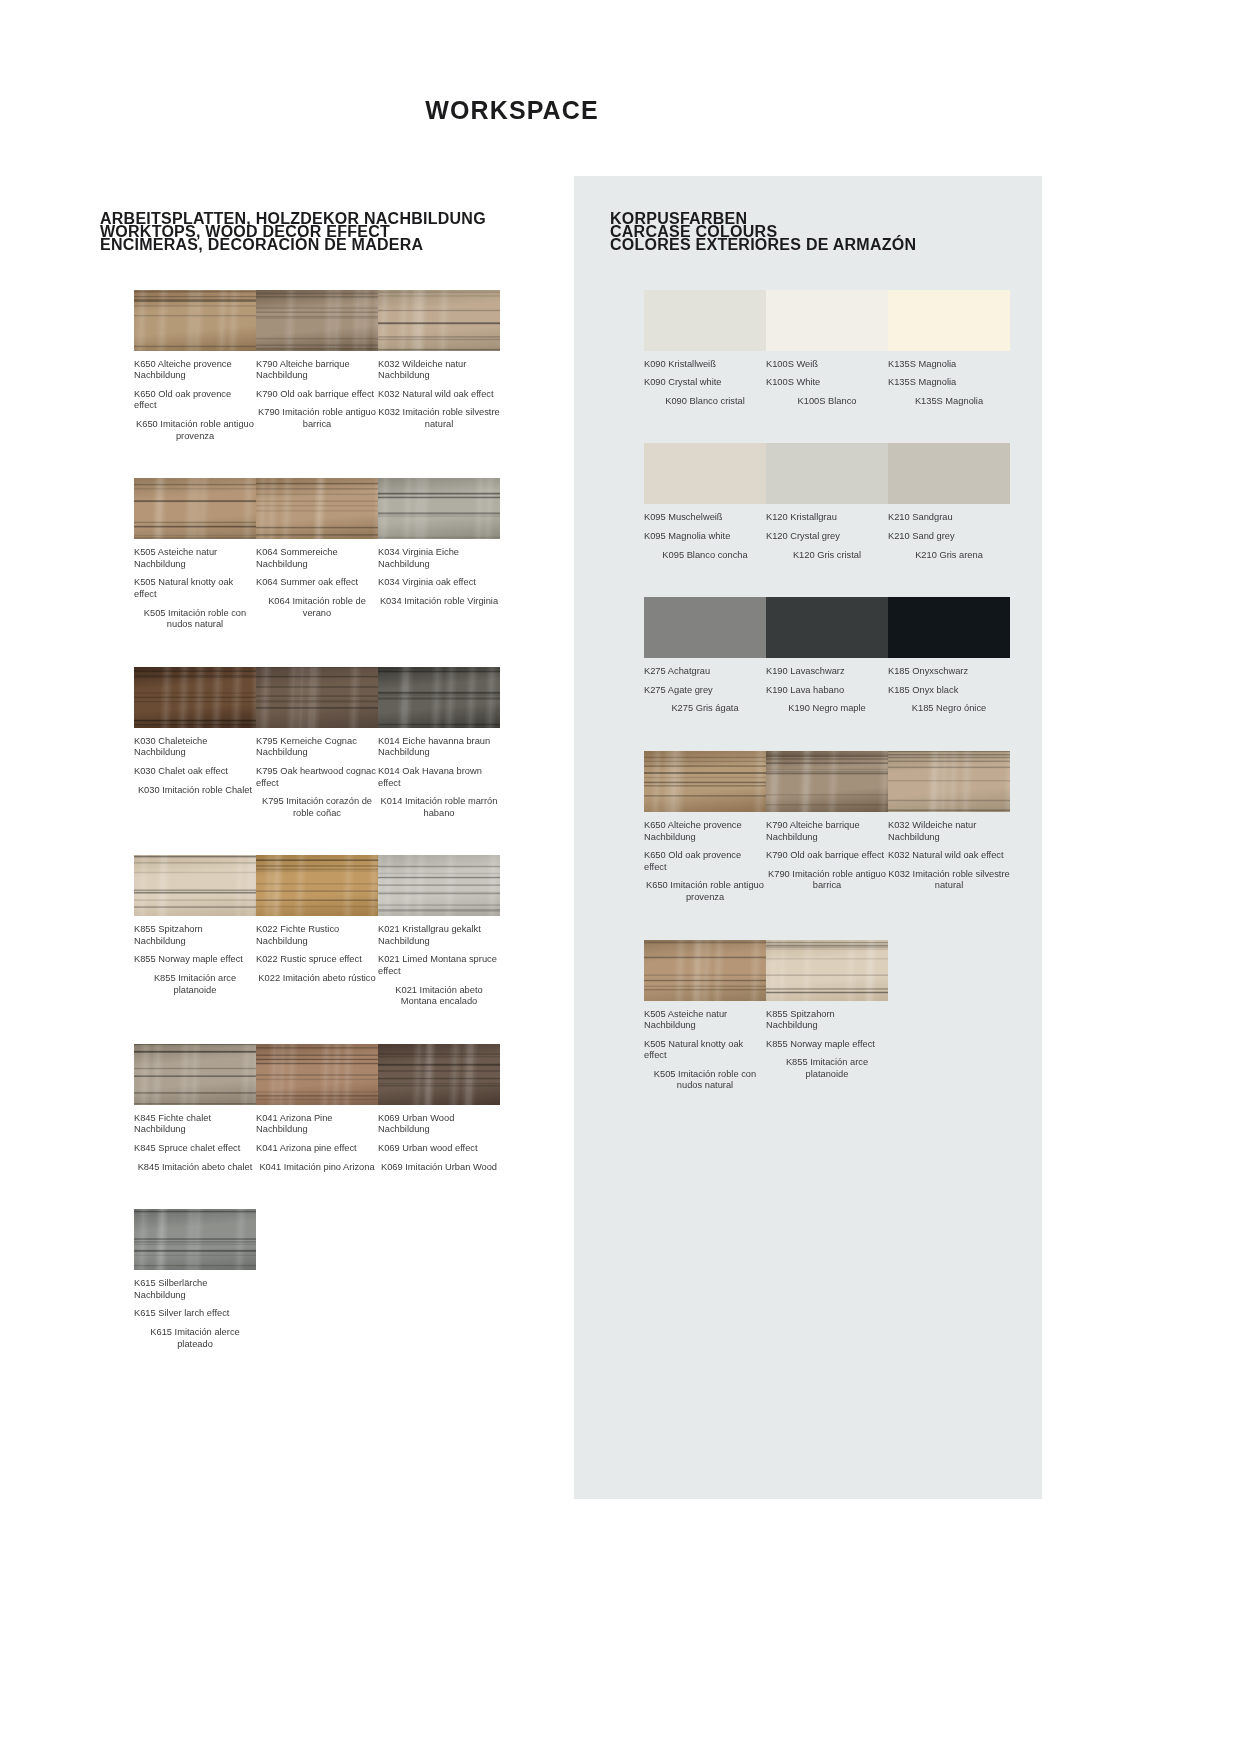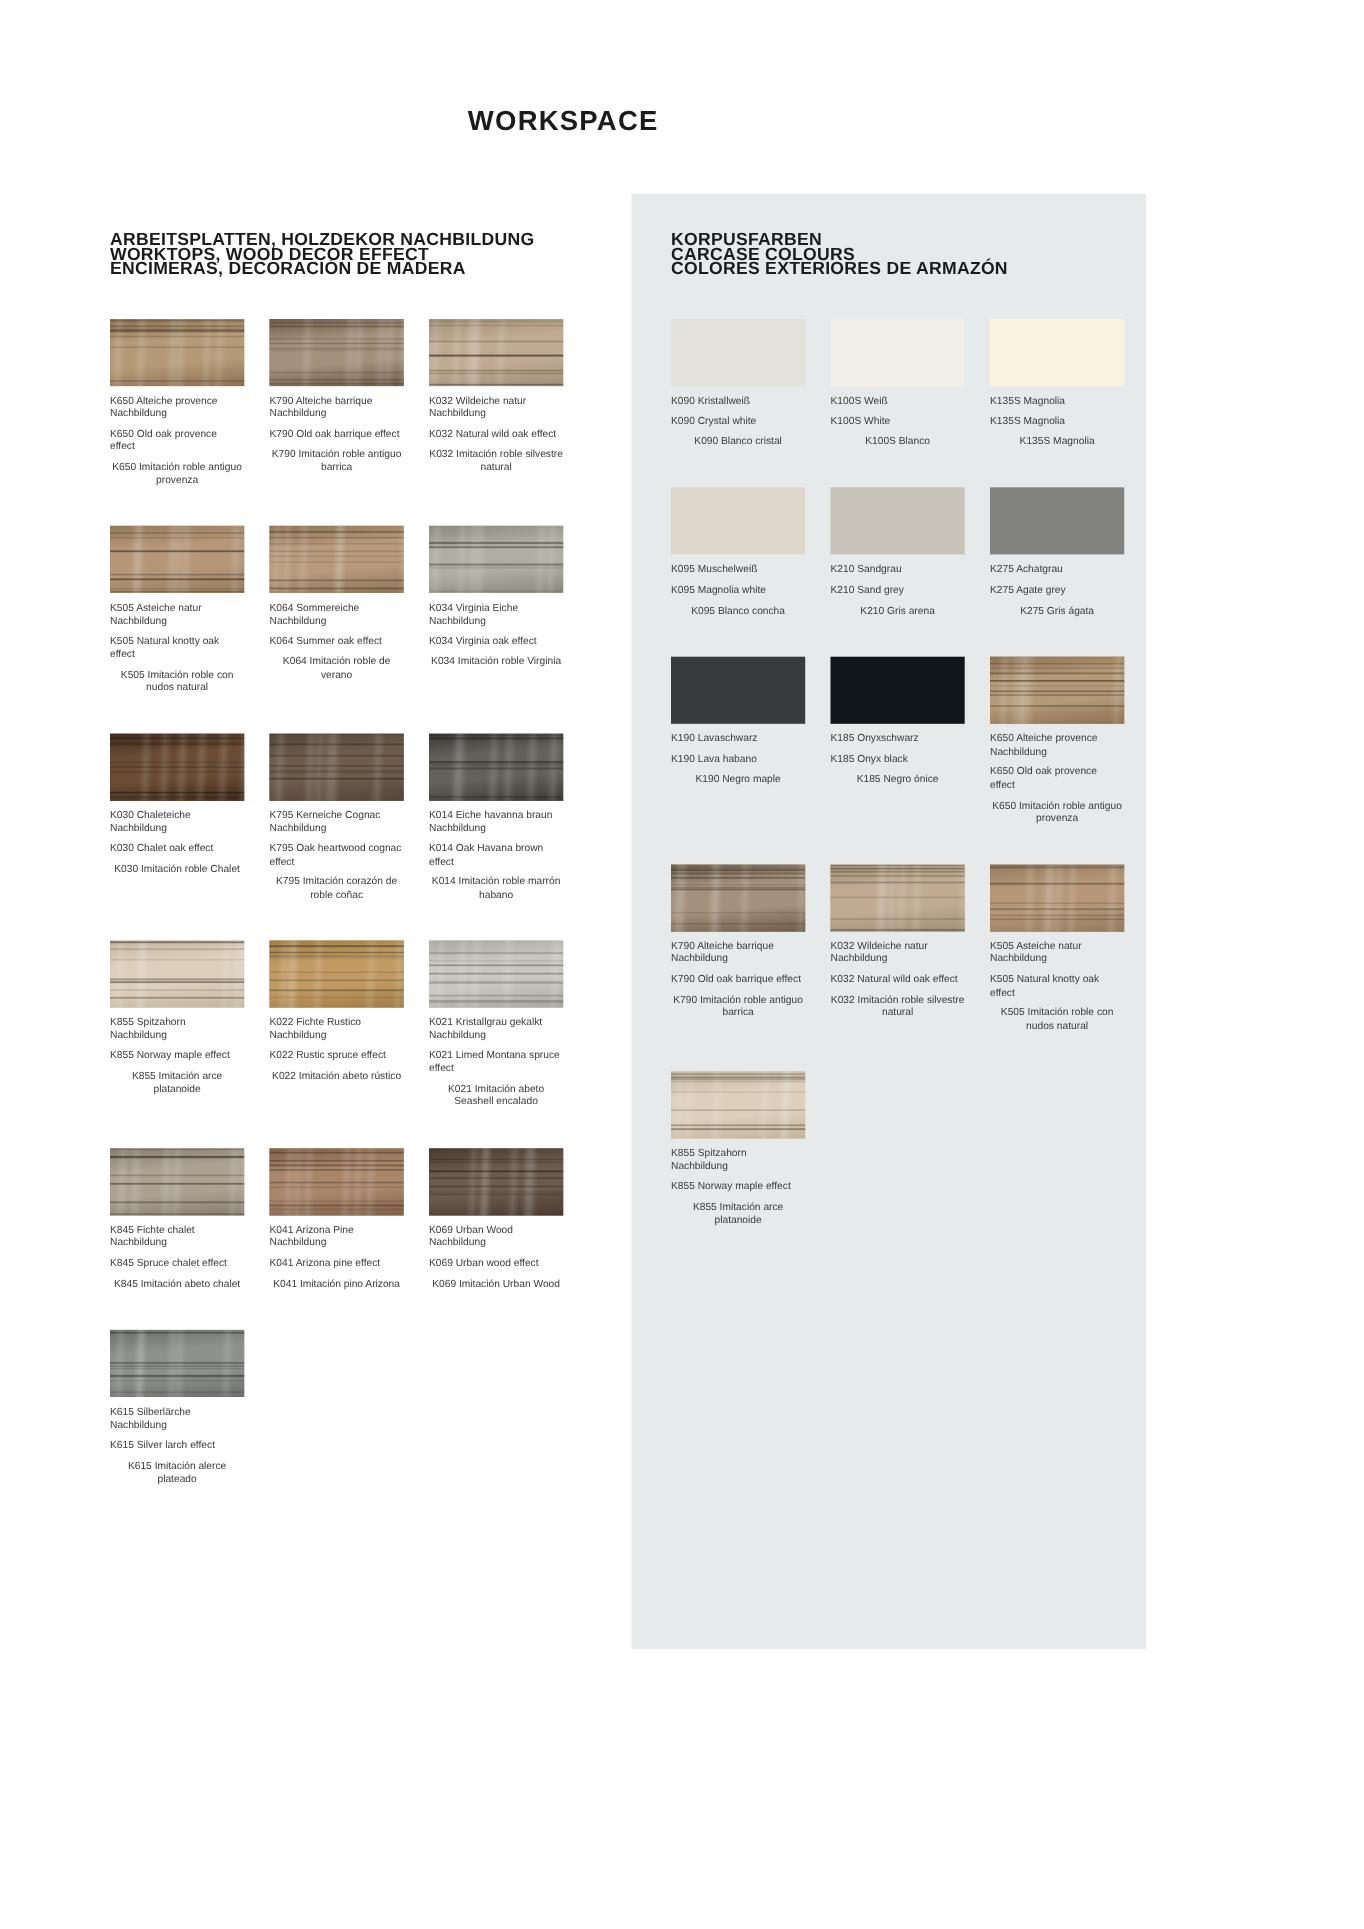--- a/index.html
+++ b/index.html
@@ -40,21 +40,22 @@
     line-height: 13.2px;
     letter-spacing: .25px;
     color: #1b1b1d;
     margin-bottom: 0;
   }
 
   
   .grid {
     display: grid;
     grid-template-columns: repeat(3, 122px);
-    column-gap: 23px;
+    column-gap: 0;
+    margin-left: 34px;
   }
   .col-left .grid  { margin-top: 38px; }
   .col-right .grid { margin-top: 38px; }
 
   .cell { width: 122px; }
 
   .swatch {
     width: 122px; height: 61px;
     display: block;
     background-size: cover;
@@ -175,21 +176,21 @@
             <div class="lang">K022 Fichte Rustico Nachbildung</div>
             <div class="lang">K022 Rustic spruce effect</div>
             <div class="lang">K022 Imitación abeto rústico</div>
           </div>
         </div>
         <div class="cellwrap cell">
           <div class="swatch" style="background-image: linear-gradient(rgba(0, 0, 0, 0) 80.1%, rgba(0, 0, 0, 0.19) 82.1%, rgba(0, 0, 0, 0) 84.3%), linear-gradient(rgba(0, 0, 0, 0) 59.1%, rgba(0, 0, 0, 0.12) 61.1%, rgba(0, 0, 0, 0) 63.3%), linear-gradient(rgba(0, 0, 0, 0) 16.8%, rgba(0, 0, 0, 0.25) 18.8%, rgba(0, 0, 0, 0) 21%), linear-gradient(rgba(0, 0, 0, 0) 61.2%, rgba(0, 0, 0, 0.26) 63.2%, rgba(0, 0, 0, 0) 65.4%), linear-gradient(rgba(0, 0, 0, 0) 34.9%, rgba(0, 0, 0, 0.35) 36.9%, rgba(0, 0, 0, 0) 39.1%), linear-gradient(rgba(0, 0, 0, 0) 90.1%, rgba(0, 0, 0, 0.14) 92.1%, rgba(0, 0, 0, 0) 94.3%), linear-gradient(rgba(0, 0, 0, 0) 28.2%, rgba(0, 0, 0, 0.1) 30.2%, rgba(0, 0, 0, 0) 32.4%), linear-gradient(rgba(0, 0, 0, 0) 88%, rgba(0, 0, 0, 0.25) 90%, rgba(0, 0, 0, 0) 92.2%), linear-gradient(rgba(0, 0, 0, 0) 47.4%, rgba(0, 0, 0, 0.3) 49.4%, rgba(0, 0, 0, 0) 51.6%), linear-gradient(92deg, rgba(255, 255, 255, 0) 20%, rgba(255, 255, 255, 0.12) 25%, rgba(255, 255, 255, 0) 30%), linear-gradient(92deg, rgba(255, 255, 255, 0) 88.3%, rgba(255, 255, 255, 0.12) 93.3%, rgba(255, 255, 255, 0) 98.3%), linear-gradient(92deg, rgba(255, 255, 255, 0) 29.9%, rgba(255, 255, 255, 0.12) 34.9%, rgba(255, 255, 255, 0) 39.9%), linear-gradient(92deg, rgba(255, 255, 255, 0) 53.7%, rgba(255, 255, 255, 0.12) 58.7%, rgba(255, 255, 255, 0) 63.7%), linear-gradient(92deg, rgba(255, 255, 255, 0) 0%, rgba(255, 255, 255, 0.12) 1.2%, rgba(255, 255, 255, 0) 6.2%), linear-gradient(92deg, rgba(255, 255, 255, 0) 3.8%, rgba(255, 255, 255, 0.12) 8.8%, rgba(255, 255, 255, 0) 13.8%), linear-gradient(175deg, rgb(169, 167, 159) 0%, rgb(200, 198, 191) 32%, rgb(200, 198, 191) 64%, rgb(169, 167, 159) 100%); background-color: rgb(200, 198, 191);"></div>
           <div class="labels">
             <div class="lang">K021 Kristallgrau gekalkt Nachbildung</div>
             <div class="lang">K021 Limed Montana spruce effect</div>
-            <div class="lang">K021 Imitación abeto Seashell encalado</div>
+            <div class="lang">K021 Imitación abeto Montana encalado</div>
           </div>
         </div>
         <div class="cellwrap cell">
           <div class="swatch" style="background-image: linear-gradient(rgba(0, 0, 0, 0) 0%, rgba(0, 0, 0, 0.32) 0.5%, rgba(0, 0, 0, 0) 2.7%), linear-gradient(rgba(0, 0, 0, 0) 38.1%, rgba(0, 0, 0, 0.21) 40.1%, rgba(0, 0, 0, 0) 42.3%), linear-gradient(rgba(0, 0, 0, 0) 78.2%, rgba(0, 0, 0, 0.37) 80.2%, rgba(0, 0, 0, 0) 82.4%), linear-gradient(rgba(0, 0, 0, 0) 11.3%, rgba(0, 0, 0, 0.37) 13.3%, rgba(0, 0, 0, 0) 15.5%), linear-gradient(rgba(0, 0, 0, 0) 96%, rgba(0, 0, 0, 0.28) 98%, rgba(0, 0, 0, 0) 100%), linear-gradient(rgba(0, 0, 0, 0) 50.6%, rgba(0, 0, 0, 0.33) 52.6%, rgba(0, 0, 0, 0) 54.8%), linear-gradient(rgba(0, 0, 0, 0) 10.1%, rgba(0, 0, 0, 0.21) 12.1%, rgba(0, 0, 0, 0) 14.3%), linear-gradient(rgba(0, 0, 0, 0) 50.9%, rgba(0, 0, 0, 0.2) 52.9%, rgba(0, 0, 0, 0) 55.1%), linear-gradient(rgba(0, 0, 0, 0) 10.4%, rgba(0, 0, 0, 0.2) 12.4%, rgba(0, 0, 0, 0) 14.6%), linear-gradient(92deg, rgba(255, 255, 255, 0) 14.7%, rgba(255, 255, 255, 0.12) 19.7%, rgba(255, 255, 255, 0) 24.7%), linear-gradient(92deg, rgba(255, 255, 255, 0) 37%, rgba(255, 255, 255, 0.12) 42%, rgba(255, 255, 255, 0) 47%), linear-gradient(92deg, rgba(255, 255, 255, 0) 44.8%, rgba(255, 255, 255, 0.12) 49.8%, rgba(255, 255, 255, 0) 54.8%), linear-gradient(92deg, rgba(255, 255, 255, 0) 86.4%, rgba(255, 255, 255, 0.12) 91.4%, rgba(255, 255, 255, 0) 96.4%), linear-gradient(92deg, rgba(255, 255, 255, 0) 4.6%, rgba(255, 255, 255, 0.12) 9.6%, rgba(255, 255, 255, 0) 14.6%), linear-gradient(92deg, rgba(255, 255, 255, 0) 93.9%, rgba(255, 255, 255, 0.12) 98.9%, rgba(255, 255, 255, 0) 100%), linear-gradient(175deg, rgb(135, 124, 108) 0%, rgb(173, 162, 146) 32%, rgb(173, 162, 146) 64%, rgb(135, 124, 108) 100%); background-color: rgb(173, 162, 146);"></div>
           <div class="labels">
             <div class="lang">K845 Fichte chalet Nachbildung</div>
             <div class="lang">K845 Spruce chalet effect</div>
             <div class="lang">K845 Imitación abeto chalet</div>
           </div>
         </div>
@@ -253,20 +254,28 @@
         </div>
         <div class="cellwrap cell">
           <div class="swatch" style="background: rgb(222, 216, 204);"></div>
           <div class="labels">
             <div class="lang">K095 Muschelweiß</div>
             <div class="lang">K095 Magnolia white</div>
             <div class="lang">K095 Blanco concha</div>
           </div>
         </div>
         <div class="cellwrap cell">
+          <div class="swatch" style="background: rgb(209, 209, 201);"></div>
+          <div class="labels">
+            <div class="lang">K120 Kristallgrau</div>
+            <div class="lang">K120 Crystal grey</div>
+            <div class="lang">K120 Gris cristal</div>
+          </div>
+        </div>
+        <div class="cellwrap cell">
           <div class="swatch" style="background: rgb(199, 195, 184);"></div>
           <div class="labels">
             <div class="lang">K210 Sandgrau</div>
             <div class="lang">K210 Sand grey</div>
             <div class="lang">K210 Gris arena</div>
           </div>
         </div>
         <div class="cellwrap cell">
           <div class="swatch" style="background: rgb(130, 130, 129);"></div>
           <div class="labels">

